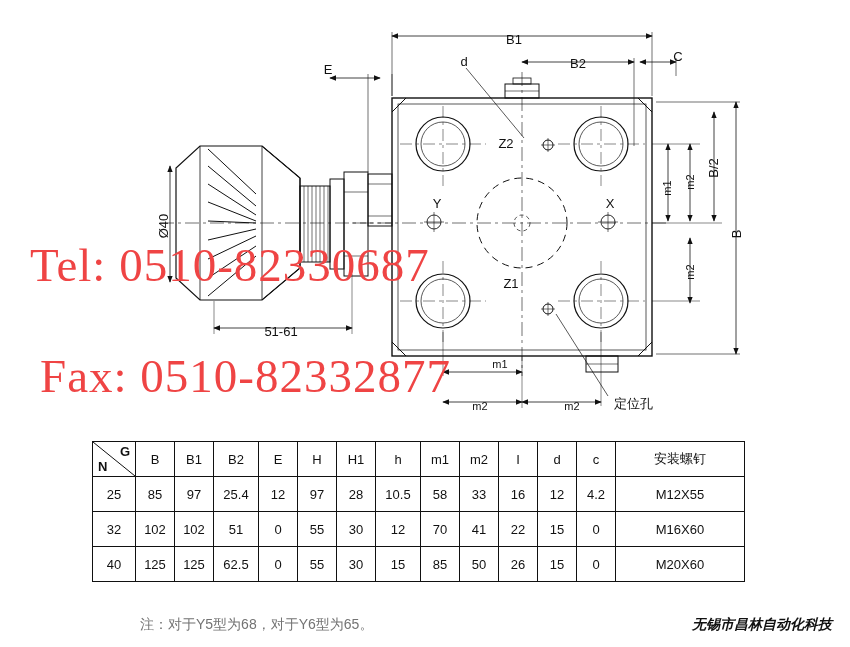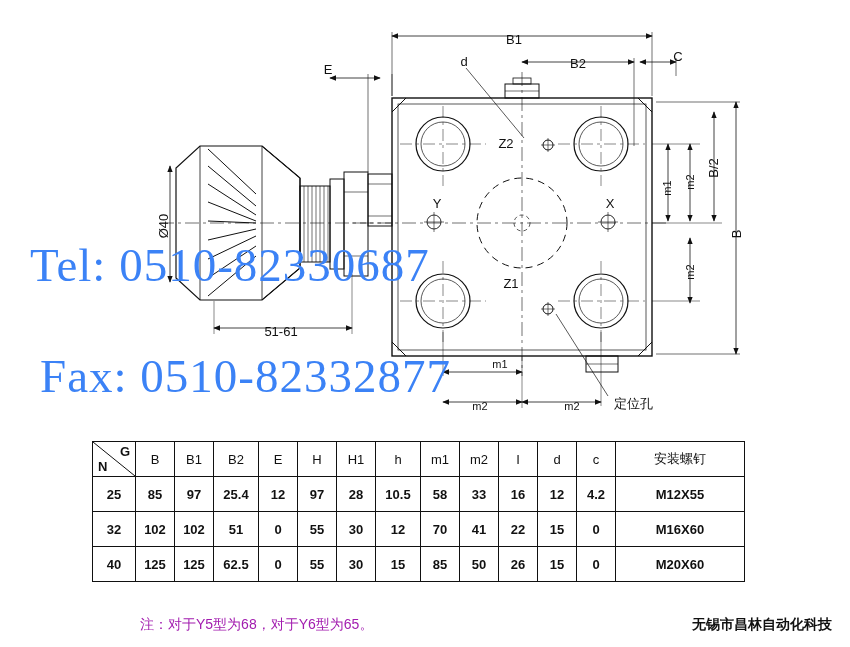--- a/index.html
+++ b/index.html
@@ -22,21 +22,21 @@
     margin-top: 16px;
   }
   svg.drawing {
     position: absolute;
     left: 0; top: 0;
     width: 850px;
     height: 647px;
   }
   .watermark {
     position: absolute;
-    color: #3b82f6;
+    color: #ef4444;
     font-family: "Liberation Serif", serif;
     font-size: 47px;
     letter-spacing: 1px;
     white-space: nowrap;
     pointer-events: none;
   }
   #wm-tel { left: 30px; top: 222px; }
   #wm-fax { left: 40px; top: 333px; }
 
   
@@ -47,21 +47,21 @@
     border-collapse: collapse;
     font-size: 13px;
     color: #111;
     background: transparent;
   }
   .spec-table td, .spec-table th {
     border: 1px solid #111;
     text-align: center;
     vertical-align: middle;
     padding: 0;
-    font-weight: bold;
+    font-weight: normal;
     height: 34px;
     font-family: "Liberation Sans", sans-serif;
   }
   .spec-table th { font-weight: normal; }
   .col-ng { width: 42px; position: relative; }
   .col-n  { width: 38px; }
   .col-wide { width: 44px; }
   .col-screw { width: 128px; }
   .ng-cell {
     position: relative;
@@ -83,33 +83,34 @@
     right: 5px; top: 2px;
     font-weight: bold;
     font-size: 13px;
   }
   .rowhead { font-weight: bold; }
   .note {
     position: absolute;
     left: 140px;
     top: 600px;
     font-size: 14px;
-    color: #a21caf;
+    color: #737373;
     font-family: "Liberation Sans", sans-serif;
     white-space: nowrap;
   }
   .company {
     position: absolute;
     right: 18px;
     top: 600px;
     font-size: 14px;
     font-weight: bold;
     color: #111;
     font-family: "Liberation Sans", sans-serif;
     white-space: nowrap;
+    font-style: italic;
   }
   .lbl {
     font-family: "Liberation Sans", sans-serif;
     font-size: 13px;
     fill: #111;
   }
   .lbl-sm {
     font-family: "Liberation Sans", sans-serif;
     font-size: 11px;
     fill: #111;

